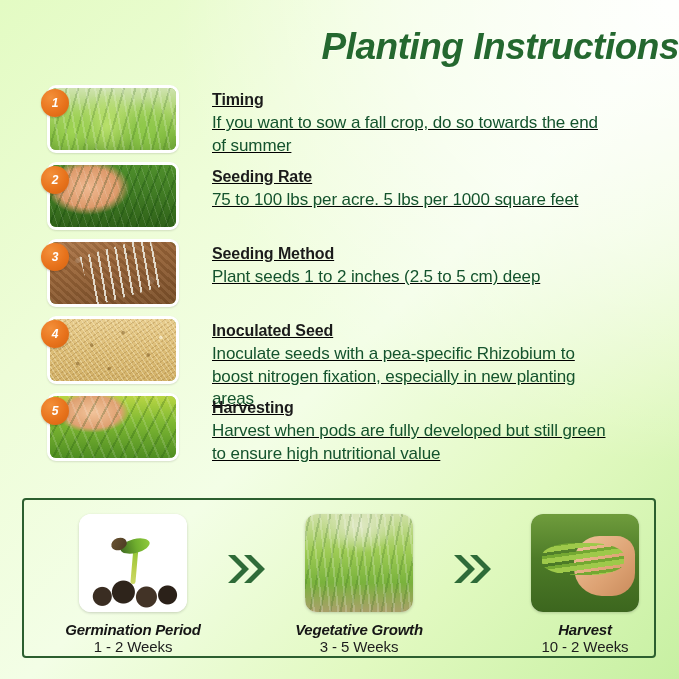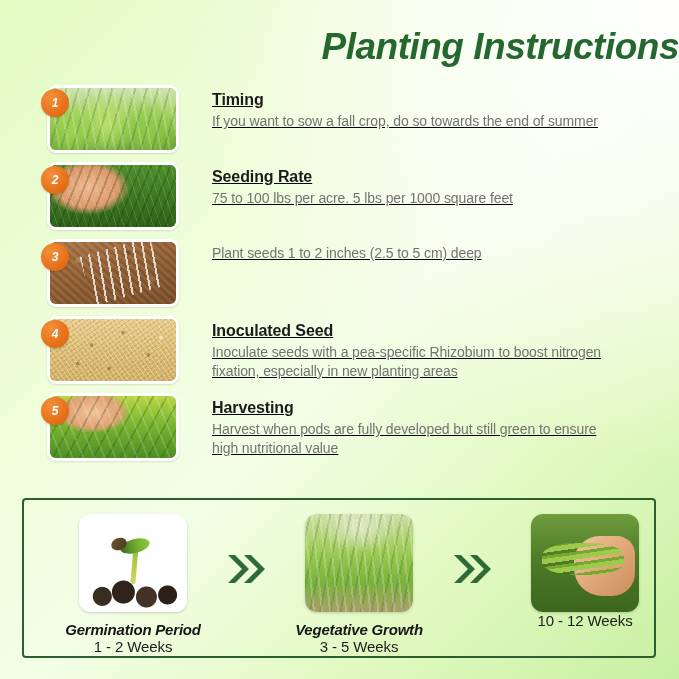--- a/index.html
+++ b/index.html
@@ -96,22 +96,22 @@
   .step-title {
     font-size:16px;
     font-weight:bold;
     color:#1b1b1b;
     line-height:1.2;
     margin-bottom:3px;
     letter-spacing:-0.1px;
   }
 
   .step-desc {
-    font-size:14px;
-    color:#737373;
+    font-size:17px;
+    color:#14532d;
     line-height:1.33;
     max-width:400px;
     letter-spacing:-0.1px;
   }
 
   
   .timeline-card {
     position:absolute;
     left:22px;
     top:498px;
@@ -369,20 +369,21 @@
   </div>
 
   <div class="step">
     <div class="thumb-wrap">
       <div class="badge">3</div>
       <div class="thumb">
         <div class="art art-soil"></div>
       </div>
     </div>
     <div class="step-text">
+      <div class="step-title">Seeding Method</div>
       <div class="step-desc">Plant seeds 1 to 2 inches (2.5 to 5 cm) deep</div>
     </div>
   </div>
 
   <div class="step">
     <div class="thumb-wrap">
       <div class="badge">4</div>
       <div class="thumb">
         <div class="art art-seeds"></div>
       </div>
@@ -442,16 +443,17 @@
     <svg class="chev" width="42" height="38" viewBox="0 0 42 38" aria-hidden="true">
       <path d="M3 5 L17 19 L3 33 L10 33 L24 19 L10 5 Z" fill="#2e6b38"></path>
       <path d="M19 5 L33 19 L19 33 L26 33 L40 19 L26 5 Z" fill="#2e6b38"></path>
     </svg>
   </div>
 
   <div class="stage">
     <div class="stage-thumb">
       <div class="art art-pods"></div>
     </div>
-    <div class="stage-weeks">10 - 12 Weeks</div>
+    <div class="stage-name">Harvest</div>
+    <div class="stage-weeks">10 - 2 Weeks</div>
   </div>
 
 </div>
 
 </body></html>

